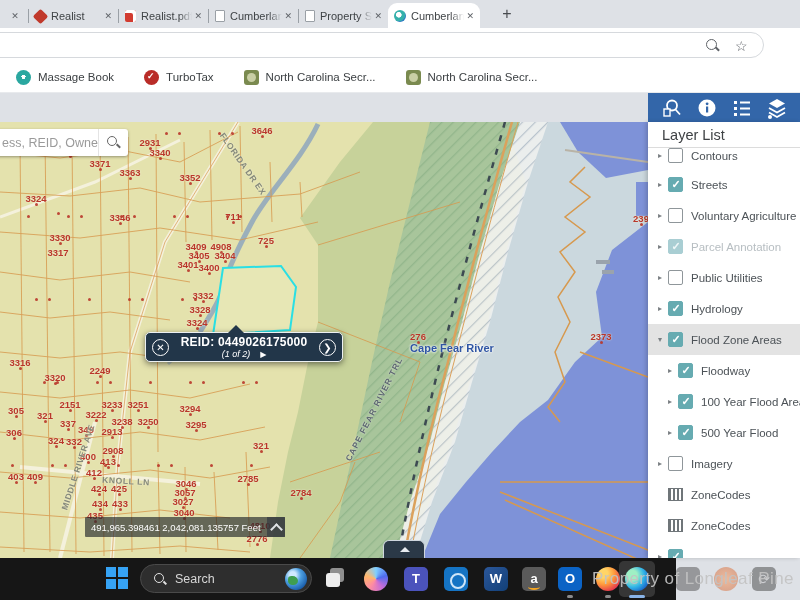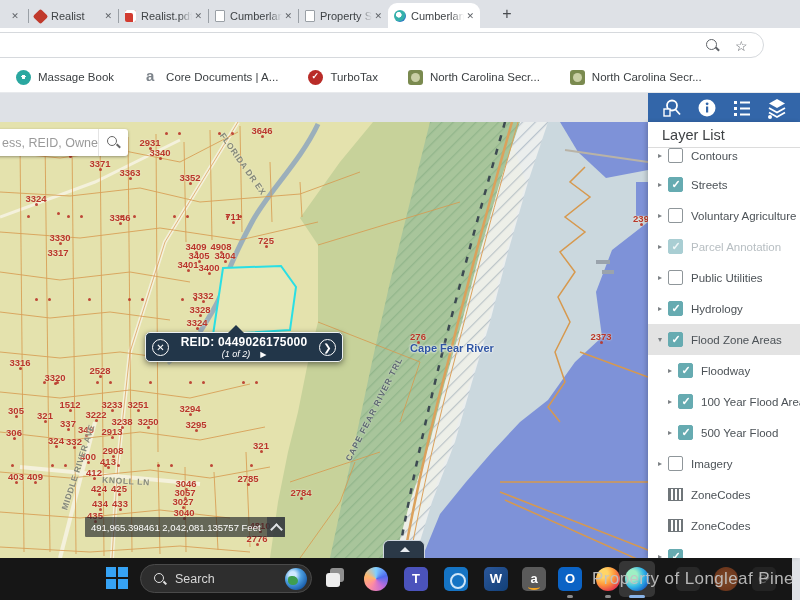--- a/index.html
+++ b/index.html
@@ -93,21 +93,21 @@
   .arr { width:10px; font-size:8px; color:#7a7f83; flex:0 0 10px; }
   .cb { width:15px; height:15px; border-radius:2px; margin-right:8px; flex:0 0 15px; position:relative; border:1px solid #8f969a; background:#fff; }
   .cb.on { background:#66abb1; border-color:#66abb1; }
   .cb.on::after { content:"✓"; position:absolute; left:2.5px; top:0px; color:#fff; font-size:11px; font-weight:bold; }
   .cb.mut { background:#a9ced3; border-color:#a9ced3; }
   .cb.mut::after { content:"✓"; position:absolute; left:2.5px; top:0; color:#eef6f7; font-size:11px; font-weight:bold; }
   .lrow.muted .llabel { color:#b7bec2; }
   .tbl { width:15px; height:13px; border:1px solid #6f7579; margin-right:8px; flex:0 0 15px; background:repeating-linear-gradient(90deg,#6f7579 0 2px,#fff 2px 4px); }
 
   
-  #taskbar { position:absolute; left:0; top:558px; width:792px; height:42px; background:#161616; z-index:6; }
+  #taskbar { position:absolute; left:0; top:558px; width:676px; height:42px; background:#161616; z-index:6; }
   .tbi { position:absolute; top:9px; width:24px; height:24px; }
   #win { left:106px; display:grid; grid-template-columns:10px 10px; grid-template-rows:10px 10px; gap:2px; }
   #win div { background:#36a3f5; }
   #pill { position:absolute; left:140px; top:6px; width:172px; height:29px; background:#2e2e2e; border:1px solid #4a4a4a; border-radius:15px; display:flex; align-items:center; padding:0 4px 0 12px; }
   #pillmag { position:relative; width:14px; height:14px; flex:0 0 14px; }
   #pillmag::before { content:""; position:absolute; left:1px; top:1px; width:8px; height:8px; border:1.7px solid #e3e3e3; border-radius:50%; }
   #pillmag::after { content:""; position:absolute; left:10px; top:10px; width:4px; height:1.7px; background:#e3e3e3; transform:rotate(45deg); }
   #pilltext { flex:1; color:#d7d7d7; font-size:12.5px; margin-left:8px; }
   #pillearth { width:22px; height:22px; border-radius:50%; background:radial-gradient(circle at 35% 32%, #cfe9ff 0 16%, #4d9fe0 40%, #1c60ad 75%, #123f7a); position:relative; overflow:hidden; flex:0 0 22px; }
   #pillearth::after { content:""; position:absolute; left:3px; top:8px; width:10px; height:9px; background:#3f9e4f; border-radius:40% 60% 50% 50%; }
@@ -179,24 +179,20 @@
       <span class="urlicon mag" style="left:722px;"></span>
       <span class="urlicon star" style="left:752px;">☆</span>
     </div>
     <span id="sidepanel-icon"></span>
   </div>
 
   <div id="bookmarksbar">
       <span class="bm">
         <span class="bmi bi-massage"></span>
         <span>Massage Book</span>
-      </span>
-      <span class="bm">
-        <span class="bmi bi-core-a"></span>
-        <span>Core Documents | A...</span>
       </span>
       <span class="bm">
         <span class="bmi bi-turbotax"></span>
         <span>TurboTax</span>
       </span>
       <span class="bm">
         <span class="bmi bi-nc-seal"></span>
         <span>North Carolina Secr...</span>
       </span>
       <span class="bm">
@@ -350,21 +346,21 @@
         <span class="lbl lbl-num" style="left: 203px; top: 173px; transform: translate(-50%, -50%);">3332</span>
         <span class="pdot" style="left: 202px; top: 178px;"></span>
         <span class="lbl lbl-num" style="left: 200px; top: 187px; transform: translate(-50%, -50%);">3328</span>
         <span class="pdot" style="left: 199px; top: 192px;"></span>
         <span class="lbl lbl-num" style="left: 197px; top: 200px; transform: translate(-50%, -50%);">3324</span>
         <span class="pdot" style="left: 196px; top: 205px;"></span>
         <span class="lbl lbl-num" style="left: 190px; top: 286px; transform: translate(-50%, -50%);">3294</span>
         <span class="pdot" style="left: 189px; top: 291px;"></span>
         <span class="lbl lbl-num" style="left: 196px; top: 302px; transform: translate(-50%, -50%);">3295</span>
         <span class="pdot" style="left: 195px; top: 307px;"></span>
-        <span class="lbl lbl-num" style="left: 70px; top: 282px; transform: translate(-50%, -50%);">1512</span>
+        <span class="lbl lbl-num" style="left: 70px; top: 282px; transform: translate(-50%, -50%);">2151</span>
         <span class="pdot" style="left: 69px; top: 287px;"></span>
         <span class="lbl lbl-num" style="left: 112px; top: 282px; transform: translate(-50%, -50%);">3233</span>
         <span class="pdot" style="left: 111px; top: 287px;"></span>
         <span class="lbl lbl-num" style="left: 138px; top: 282px; transform: translate(-50%, -50%);">3251</span>
         <span class="pdot" style="left: 137px; top: 287px;"></span>
         <span class="lbl lbl-num" style="left: 16px; top: 288px; transform: translate(-50%, -50%);">305</span>
         <span class="pdot" style="left: 15px; top: 293px;"></span>
         <span class="lbl lbl-num" style="left: 45px; top: 293px; transform: translate(-50%, -50%);">321</span>
         <span class="pdot" style="left: 44px; top: 298px;"></span>
         <span class="lbl lbl-num" style="left: 96px; top: 292px; transform: translate(-50%, -50%);">3222</span>
@@ -448,21 +444,21 @@
         <span class="lbl lbl-num" style="left: 190px; top: 55px; transform: translate(-50%, -50%);">3352</span>
         <span class="pdot" style="left: 189px; top: 60px;"></span>
         <span class="lbl lbl-num" style="left: 120px; top: 95px; transform: translate(-50%, -50%);">3346</span>
         <span class="pdot" style="left: 119px; top: 100px;"></span>
         <span class="lbl lbl-num" style="left: 60px; top: 115px; transform: translate(-50%, -50%);">3330</span>
         <span class="pdot" style="left: 59px; top: 120px;"></span>
         <span class="lbl lbl-num" style="left: 20px; top: 240px; transform: translate(-50%, -50%);">3316</span>
         <span class="pdot" style="left: 19px; top: 245px;"></span>
         <span class="lbl lbl-num" style="left: 55px; top: 255px; transform: translate(-50%, -50%);">3320</span>
         <span class="pdot" style="left: 54px; top: 260px;"></span>
-        <span class="lbl lbl-num" style="left: 100px; top: 248px; transform: translate(-50%, -50%);">2528</span>
+        <span class="lbl lbl-num" style="left: 100px; top: 248px; transform: translate(-50%, -50%);">2249</span>
         <span class="pdot" style="left: 99px; top: 253px;"></span>
         <span class="lbl lbl-num" style="left: 150px; top: 20px; transform: translate(-50%, -50%);">2931</span>
         <span class="pdot" style="left: 149px; top: 25px;"></span>
         <span class="lbl lbl-street" style="left: 243px; top: 42px; transform: translate(-50%, -50%) rotate(55deg);">FLORIDA DR EX</span>
         <span class="lbl lbl-street" style="left: 126px; top: 359px; transform: translate(-50%, -50%) rotate(3deg);">KNOLL LN</span>
         <span class="lbl lbl-street" style="left: 78px; top: 345px; transform: translate(-50%, -50%) rotate(-72deg);">MIDDLE RIVER AVE</span>
         <span class="lbl lbl-trail" style="left: 374px; top: 287px; transform: translate(-50%, -50%) rotate(-63deg);">CAPE FEAR RIVER TRL</span>
         <span class="lbl lbl-river" style="left: 452px; top: 226px; transform: translate(-50%, -50%);">Cape Fear River</span>
         <span class="pdot" style="left: 6px; top: 10px;"></span>
         <span class="pdot" style="left: 67px; top: 93px;"></span>

